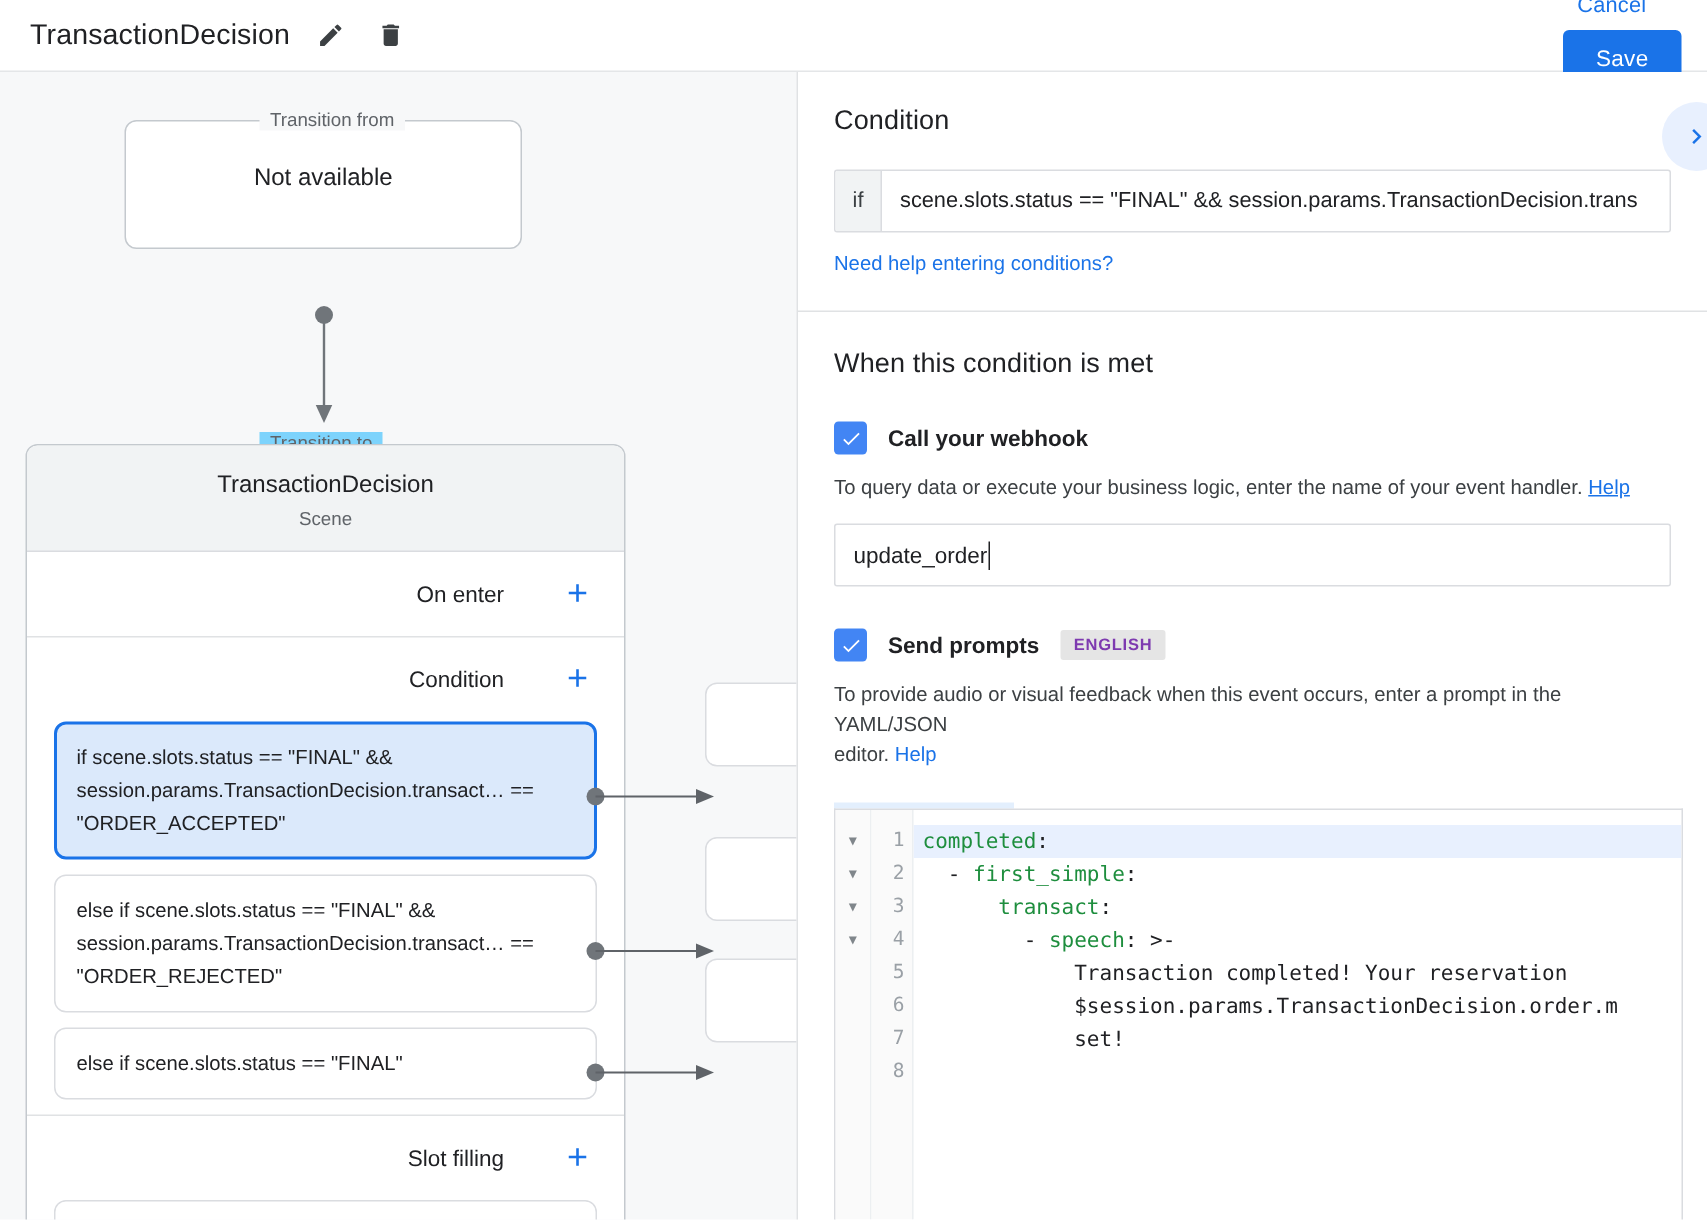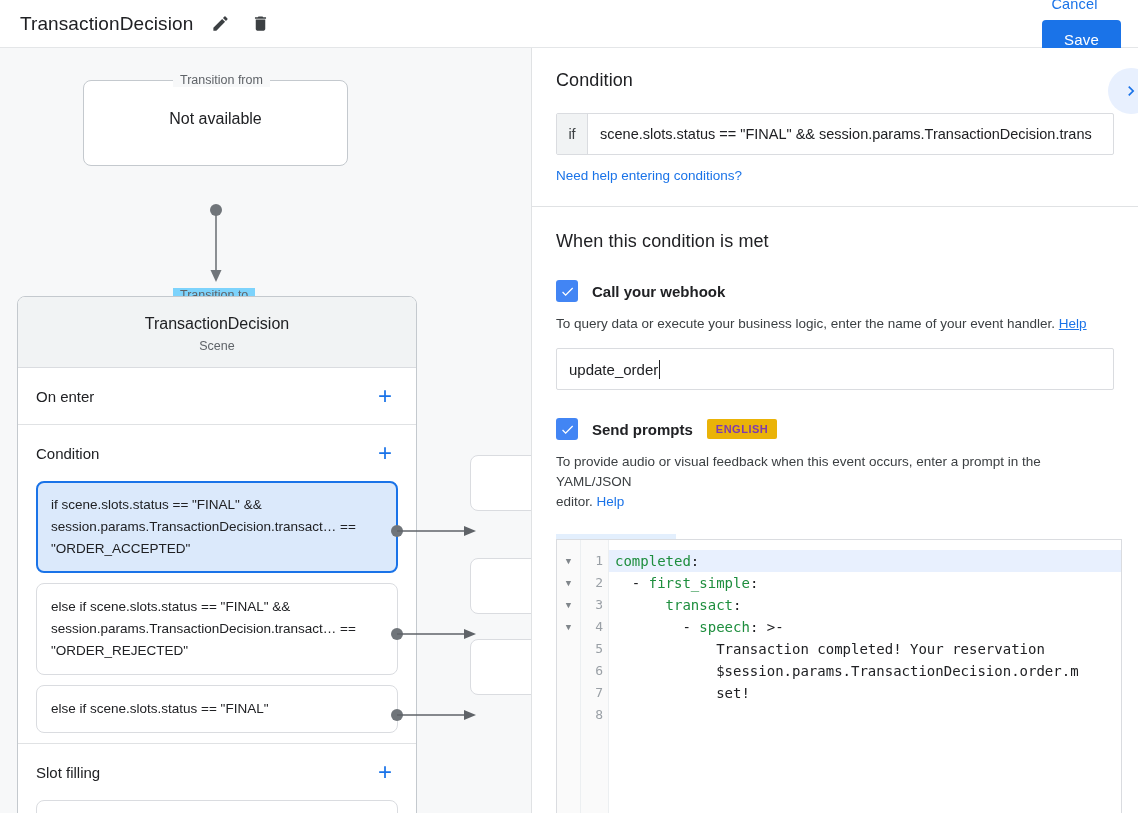--- a/index.html
+++ b/index.html
@@ -103,21 +103,21 @@
   #scene-header {
     background: #f1f3f4;
     border-bottom: 1px solid #dadce0;
     padding: 18px 0 14px 0;
     text-align: center;
   }
   #scene-name { font-size: 16px; color: #202124; }
   #scene-kind { font-size: 12.5px; color: #5f6368; margin-top: 6px; }
 
   .section-row {
-    display: flex; align-items: center; justify-content: space-between;
+    display: flex; align-items: center; justify-content: flex-end;
     padding: 0 18px;
     height: 56px;
     gap: 36px;
   }
   .section-title { font-size: 15px; color: #202124; }
   .plus-btn {
     color: #1a73e8; font-size: 24px; line-height: 1;
     cursor: pointer; padding: 2px 6px; font-weight: 300;
   }
   .section-sep { height: 1px; background: #e0e2e4; }
@@ -205,21 +205,21 @@
     width: 22px; height: 22px; border-radius: 3px;
     background: #4285f4;
     display: flex; align-items: center; justify-content: center;
     cursor: pointer; flex: 0 0 auto;
   }
   .check-label {
     margin-left: 14px; font-size: 15px; font-weight: bold; color: #202124;
   }
   #english-badge {
     margin-left: 14px;
-    background: #eab308; color: #7e3ab0;
+    background: #e5e5e5; color: #7e3ab0;
     font-size: 11px; font-weight: bold; letter-spacing: .5px;
     padding: 4px 9px; border-radius: 2px;
   }
   .help-text {
     margin-top: 12px; font-size: 13.5px; color: #3c4043; line-height: 20px;
   }
   .help-link { color: #1a73e8; text-decoration: underline; cursor: pointer; }
   .help-link.plain { text-decoration: none; }
 
   #webhook-input {

